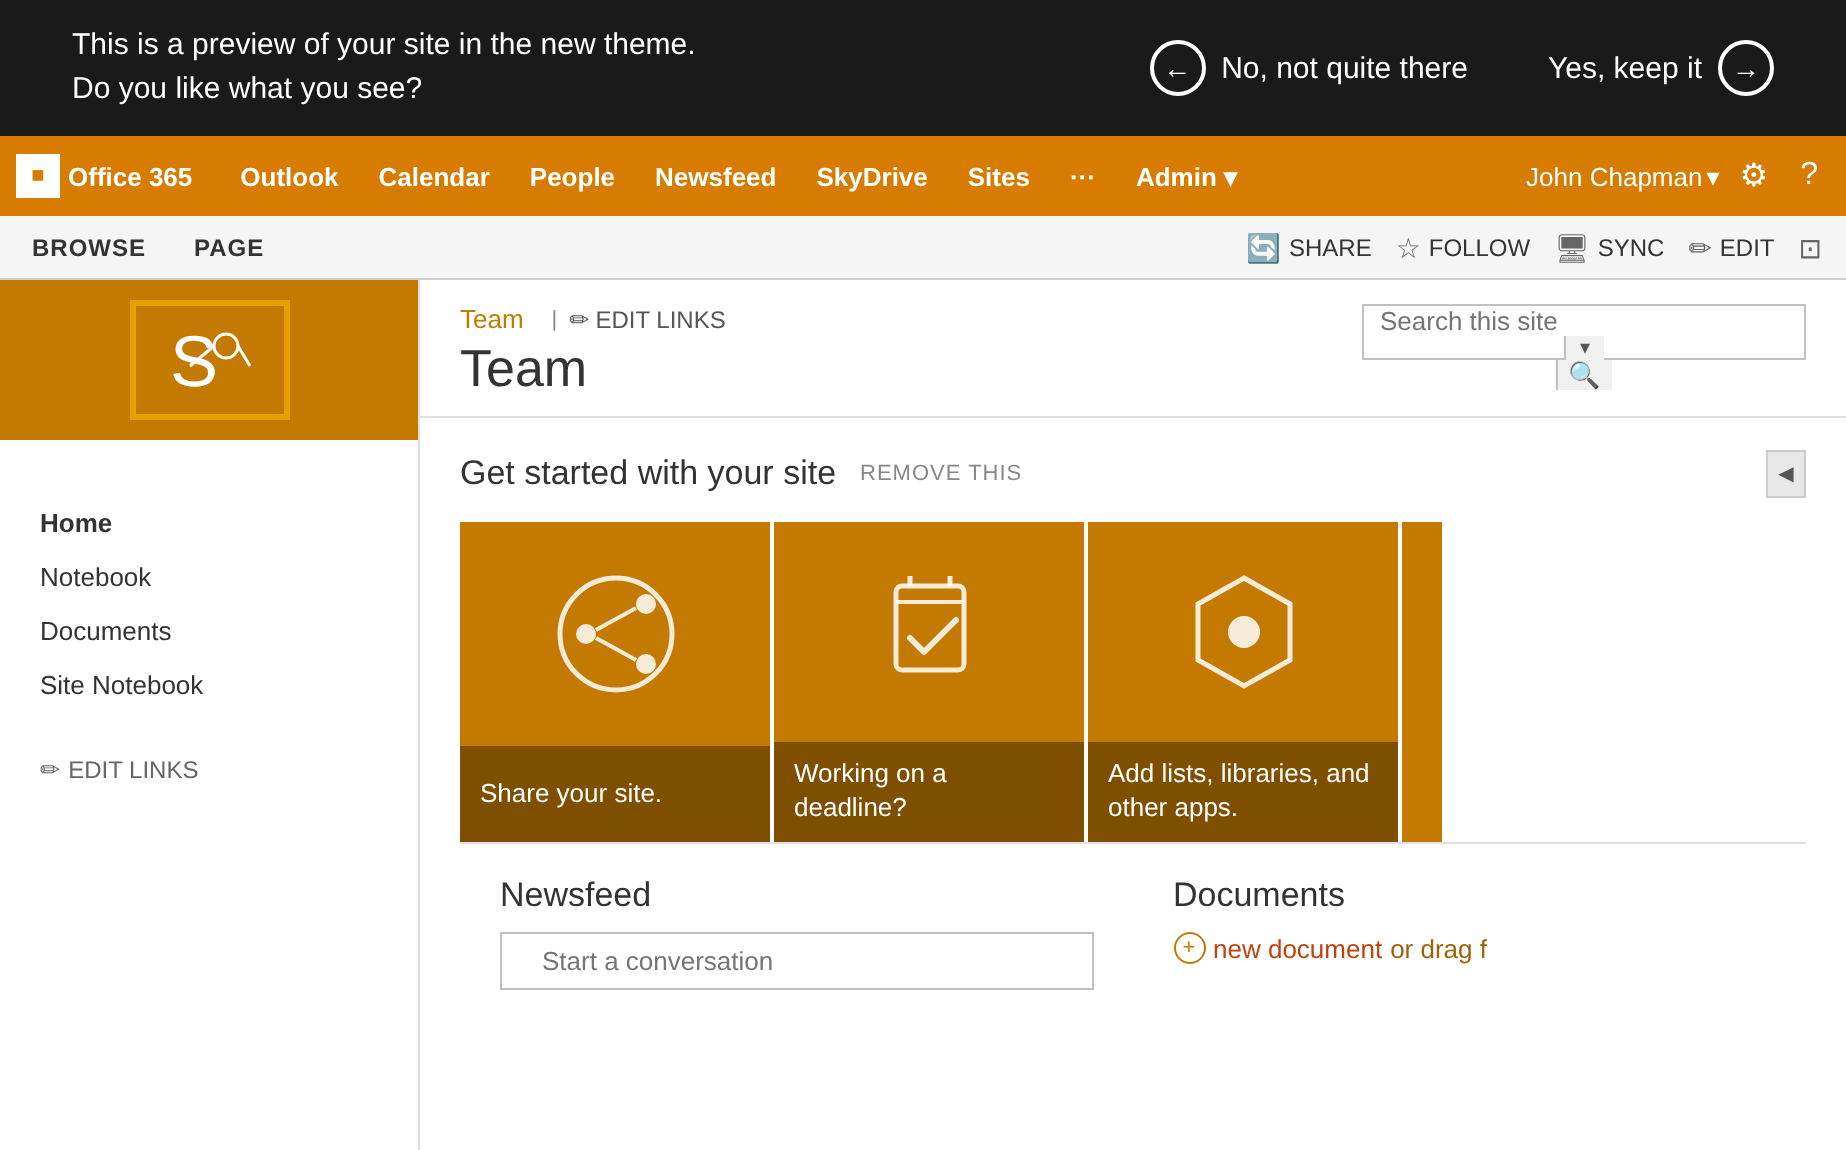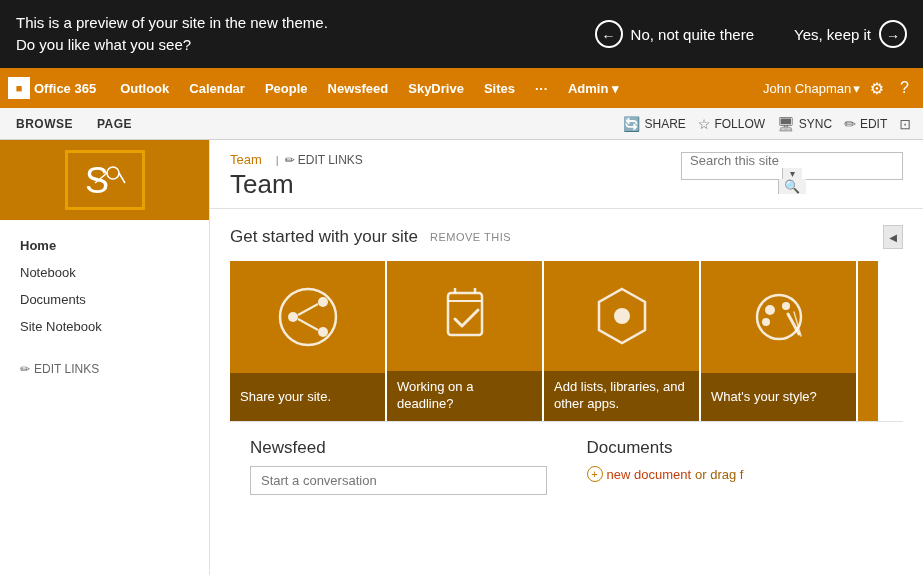--- a/index.html
+++ b/index.html
@@ -5,21 +5,21 @@
     * { margin: 0; padding: 0; box-sizing: border-box; }
     body { font-family: 'Segoe UI', Arial, sans-serif; font-size: 13px; width: 923px; height: 575px; overflow: hidden; background: #f0f0f0; }
 
     
     .preview-banner {
       background: #1a1a1a;
       color: #fff;
       display: flex;
       align-items: center;
       justify-content: space-between;
-      padding: 10px 16px;
+      padding: 10px 36px;
       height: 68px;
     }
     .preview-banner-text { font-size: 15px; line-height: 1.5; }
     .preview-banner-actions { display: flex; align-items: center; gap: 40px; }
     .preview-btn { color: #fff; font-size: 15px; display: flex; align-items: center; gap: 8px; cursor: pointer; }
     .preview-btn .circle-arrow {
       width: 28px; height: 28px; border-radius: 50%; border: 2px solid #fff;
       display: flex; align-items: center; justify-content: center; font-size: 14px;
     }
 
@@ -82,21 +82,21 @@
       background: #c47a00;
       height: 80px;
       display: flex;
       align-items: center;
       justify-content: center;
     }
     .sp-logo-box {
       width: 80px; height: 60px; background: #c47a00; border: 3px solid #e8a000;
       display: flex; align-items: center; justify-content: center;
     }
-    .sp-nav-links { padding: 12px 0; }
+    .sp-nav-links { padding: 12px 0; margin-top: 16px; }
     .sp-nav-link { padding: 6px 20px; font-size: 13px; color: #333; cursor: pointer; display: block; }
     .sp-nav-link.active { font-weight: 600; }
     .sp-edit-links { padding: 6px 20px; font-size: 12px; color: #666; cursor: pointer; display: flex; align-items: center; gap: 4px; margin-top: 4px; }
 
     
     .sp-content { flex: 1; overflow: hidden; display: flex; flex-direction: column; }
 
     
     .sp-site-header {
       padding: 12px 20px 8px 20px;
@@ -131,21 +131,21 @@
     }
     .card-icon-area { flex: 1; display: flex; align-items: center; justify-content: center; }
     .card-label { background: rgba(0,0,0,0.35); padding: 8px 10px; color: #fff; font-size: 13px; line-height: 1.3; min-height: 48px; display: flex; align-items: center; }
     .card-partial { width: 20px; min-width: 20px; background: #c47a00; }
 
     
     .sp-bottom { display: flex; gap: 0; padding: 16px 20px 0 20px; border-top: 1px solid #e0e0e0; }
     .sp-newsfeed { flex: 1; }
     .sp-documents { flex: 1; margin-left: 40px; }
     .section-title { font-size: 17px; color: #333; font-weight: 400; margin-bottom: 8px; }
-    .newsfeed-input { width: 100%; max-width: 460px; border: 1px solid #c0c0c0; padding: 6px 10px; font-size: 13px; color: #737373; }
+    .newsfeed-input { width: 100%; max-width: 460px; border: 1px solid #c0c0c0; padding: 6px 20px; font-size: 13px; color: #737373; }
     .doc-new { color: #c47a00; font-size: 13px; display: flex; align-items: center; gap: 4px; cursor: pointer; }
     .doc-new .circle-plus { width: 16px; height: 16px; border-radius: 50%; border: 1.5px solid #c47a00; display: flex; align-items: center; justify-content: center; font-size: 11px; color: #c47a00; }
 
     
     .card-svg { width: 70px; height: 70px; }
   </style>
 </head>
 <body>
 
 <div class="preview-banner">
@@ -306,33 +306,20 @@
         <div class="card">
           <div class="card-icon-area">
             <svg class="card-svg" viewBox="0 0 70 70">
               <polygon points="35,8 58,21 58,49 35,62 12,49 12,21" fill="none" stroke="rgba(255,255,255,0.85)" stroke-width="2.5"></polygon>
               <circle cx="35" cy="35" r="8" fill="rgba(255,255,255,0.85)"></circle>
             </svg>
           </div>
           <div class="card-label">Add lists, libraries, and other apps.</div>
         </div>
 
-        <div class="card">
-          <div class="card-icon-area">
-            <svg class="card-svg" viewBox="0 0 70 70">
-              <circle cx="35" cy="35" r="22" fill="none" stroke="rgba(255,255,255,0.85)" stroke-width="2.5"></circle>
-              <circle cx="26" cy="28" r="5" fill="rgba(255,255,255,0.85)"></circle>
-              <circle cx="42" cy="24" r="4" fill="rgba(255,255,255,0.85)"></circle>
-              <circle cx="22" cy="40" r="4" fill="rgba(255,255,255,0.85)"></circle>
-              <line x1="44" y1="32" x2="55" y2="52" stroke="rgba(255,255,255,0.85)" stroke-width="3" stroke-linecap="round"></line>
-              <line x1="50" y1="30" x2="57" y2="54" stroke="rgba(255,255,255,0.7)" stroke-width="1.5" stroke-linecap="round"></line>
-            </svg>
-          </div>
-          <div class="card-label">What's your style?</div>
-        </div>
 
         <div class="card-partial"></div>
       </div>
 
       <div class="sp-bottom">
         <div class="sp-newsfeed">
           <div class="section-title">Newsfeed</div>
           <input class="newsfeed-input" type="text" placeholder="Start a conversation" style="">
         </div>
         <div class="sp-documents">

